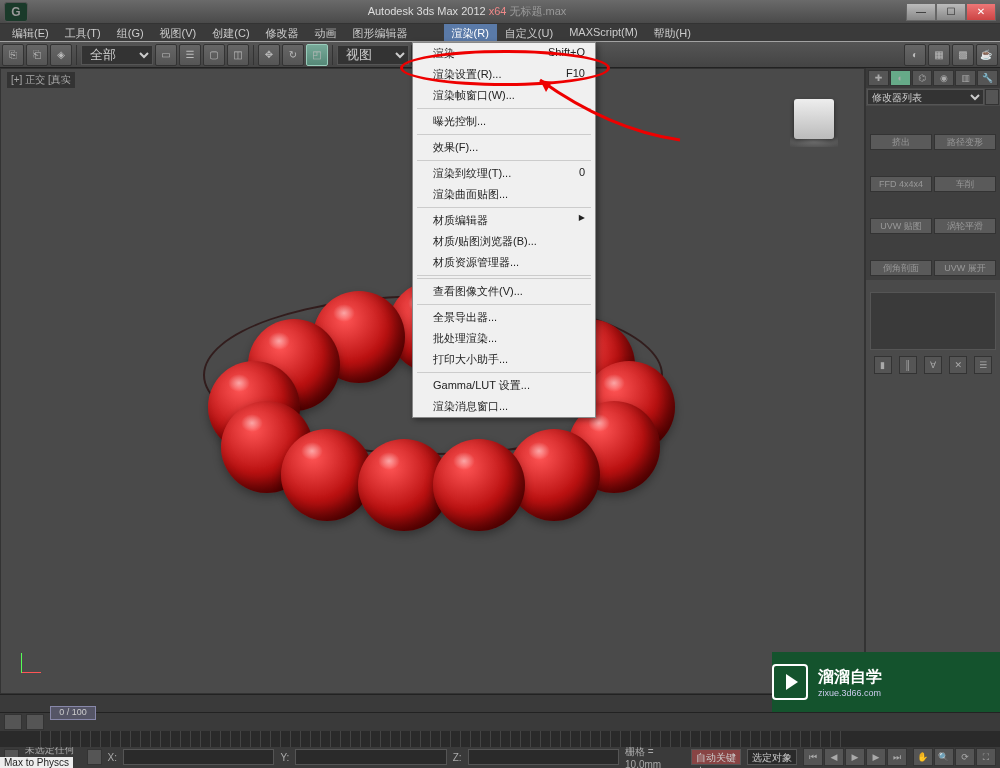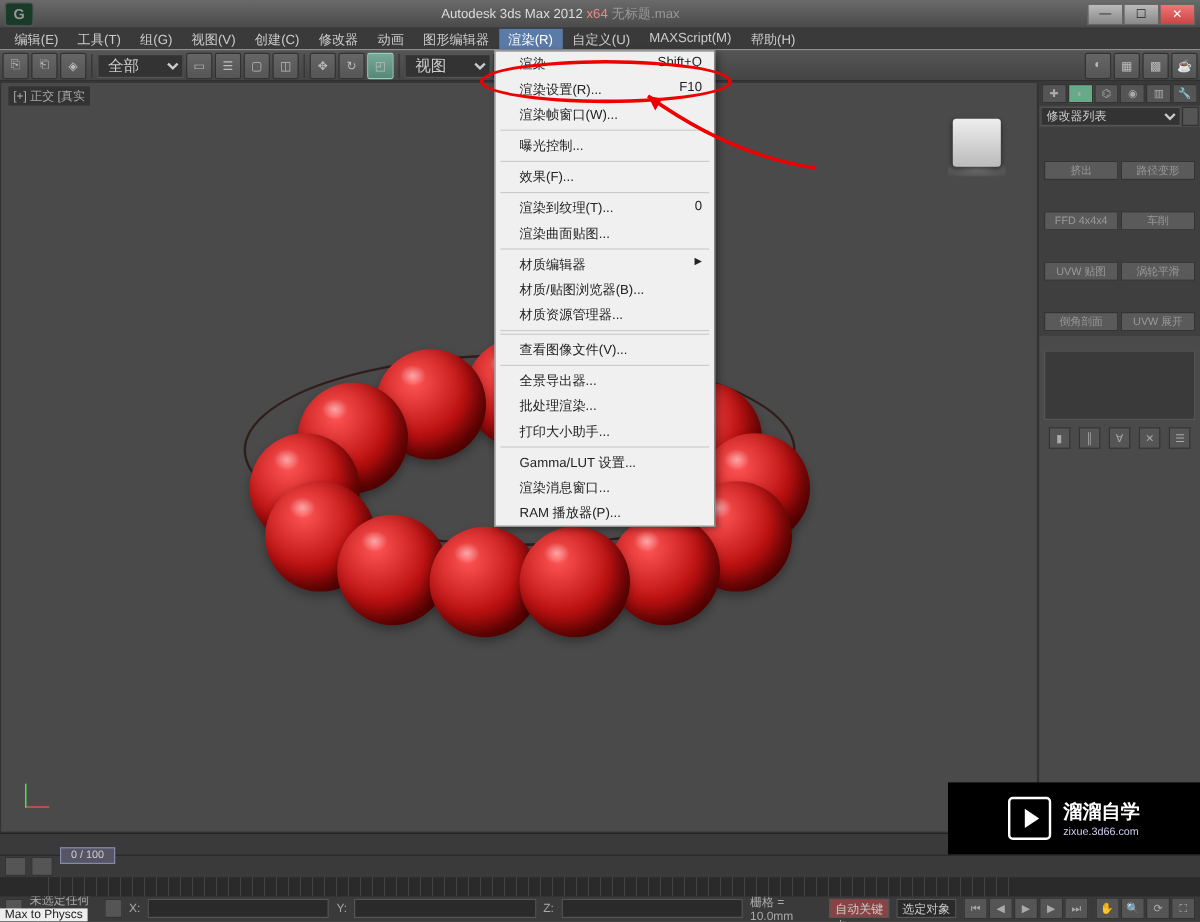--- a/index.html
+++ b/index.html
@@ -9,21 +9,21 @@
     .app-logo { width: 24px; height: 20px; background: #1a3a2a; border: 1px solid #555; border-radius: 3px; display: flex; align-items: center; justify-content: center; color: #999; font-size: 12px; font-weight: bold; }
     .title-text { flex: 1; text-align: center; color: #ddd; font-size: 11px; }
     .title-accent { color: #e88; }
     .title-dim { color: #999; }
     .window-controls { display: flex; gap: 0; }
     .win-btn { width: 30px; height: 18px; background: linear-gradient(#bbb, #888); border: 1px solid #666; display: flex; align-items: center; justify-content: center; font-size: 10px; color: #222; cursor: pointer; }
     .win-btn.close { background: linear-gradient(#e77, #c44); color: #fff; }
     
     .menubar { height: 18px; background: #3a3a3a; display: flex; padding: 0 4px; border-bottom: 1px solid #a3a3a3; }
     .menubar .menu-item { padding: 2px 8px; color: #ccc; font-size: 11px; cursor: pointer; }
-    .menubar .menu-item.active { background: #5a7aa8; color: #fff; }
+    .menubar .menu-item.active { background: #5a7aa8; color: #fff; margin-left: 28px; }
     
     .toolbar { height: 26px; background: linear-gradient(#555, #444); display: flex; align-items: center; padding: 2px; gap: 2px; border-bottom: 1px solid #222; }
     .tool-btn { width: 22px; height: 22px; background: linear-gradient(#666, #555); border: 1px solid #333; border-radius: 2px; display: flex; align-items: center; justify-content: center; color: #bbb; font-size: 10px; cursor: pointer; }
     .tool-btn.active { background: linear-gradient(#7a9, #587); border-color: #9cb; }
     .tool-select { height: 20px; background: #333; border: 1px solid #555; color: #ccc; font-size: 13px; padding: 0 20px 0 4px; }
     .tool-sep { width: 1px; height: 20px; background: #333; margin: 0 2px; }
     
     .main-area { display: flex; height: calc(100% - 24px - 18px - 26px - 18px - 56px); }
     
     .viewport { flex: 1; background: #4a4a4a; position: relative; border: 1px solid #333; }
@@ -76,21 +76,21 @@
     .btn-icon-sm { width: 18px; height: 16px; background: #555; border: 1px solid #333; cursor: pointer; }
     .bottom-ruler { height: 16px; background: #2a2a2a; position: relative; }
     .bottom-ruler::before { content: ''; position: absolute; top: 0; left: 40px; right: 150px; height: 100%; background: repeating-linear-gradient(90deg, #444 0, #444 1px, transparent 1px, transparent 10px); }
     .bottom-row2 { height: 20px; display: flex; align-items: center; padding: 0 4px; gap: 6px; font-size: 10px; color: #aaa; }
     .status-field { background: #2a2a2a; border: 1px solid #555; padding: 1px 4px; color: #ccc; min-width: 50px; height: 16px; }
     .play-controls { display: flex; gap: 1px; }
     .play-btn { width: 20px; height: 18px; background: #555; border: 1px solid #333; display: flex; align-items: center; justify-content: center; color: #aaa; cursor: pointer; font-size: 9px; }
     
     .bottom-text { position: absolute; bottom: 0; left: 0; background: #eee; color: #222; padding: 0 4px; font-size: 10px; }
     
-    .watermark { position: absolute; bottom: 56px; right: 0; width: 210px; height: 60px; background: #000000; display: flex; align-items: center; justify-content: center; gap: 10px; z-index: 50; }
+    .watermark { position: absolute; bottom: 56px; right: 0; width: 228px; height: 60px; background: #14532d; display: flex; align-items: center; gap: 10px; z-index: 50; }
     .wm-logo { width: 36px; height: 36px; border: 2px solid #fff; border-radius: 4px; display: flex; align-items: center; justify-content: center; }
     .wm-logo::before { content: ''; width: 0; height: 0; border-left: 12px solid #fff; border-top: 8px solid transparent; border-bottom: 8px solid transparent; margin-left: 3px; }
     .wm-text { color: #fff; font-size: 16px; font-weight: bold; }
     .wm-sub { color: #cce; font-size: 9px; display: block; }
   </style>
 </head>
 <body>
 
 <div class="titlebar">
   <div class="app-logo">G</div>
@@ -263,23 +263,20 @@
   <div class="mitem">
       <span>打印大小助手...</span>
     </div>
   <div class="msep"></div>
   <div class="mitem">
       <span>Gamma/LUT 设置...</span>
     </div>
   <div class="mitem">
       <span>渲染消息窗口...</span>
     </div>
-  <div class="mitem">
-      <span>RAM 播放器(P)...</span>
-    </div>
 </div>
 
 <div class="highlight-ellipse"></div>
 <div class="arrow-annot">
   <svg width="160" height="80">
       <path d="M 150 70 Q 80 60 10 10" stroke="#e00" stroke-width="3" fill="none"></path>
       <path d="M 10 10 L 22 12 L 16 22 Z" fill="#e00"></path>
     </svg>
 </div>
 

